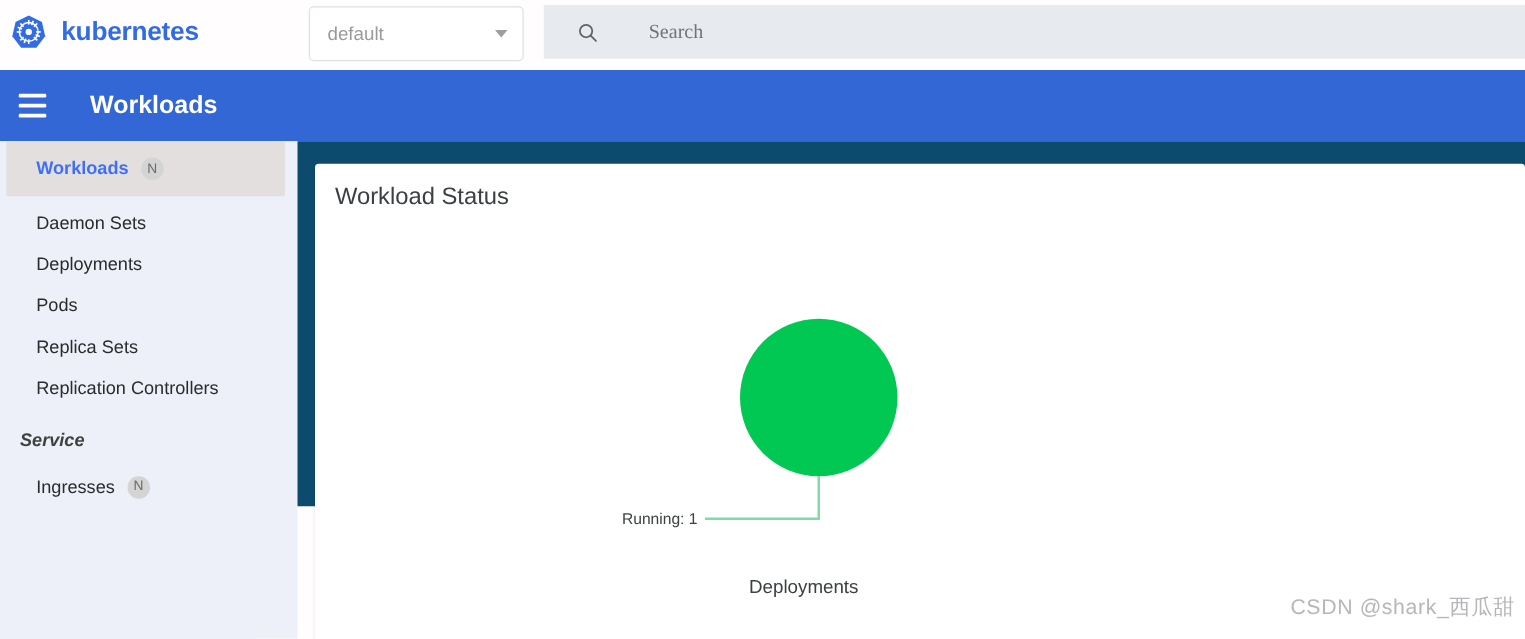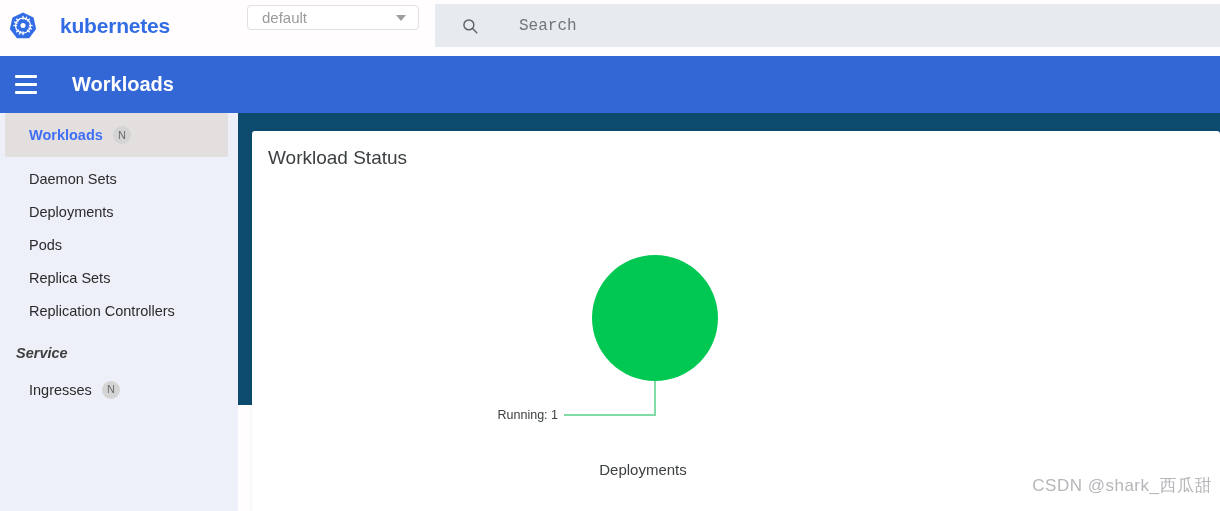--- a/index.html
+++ b/index.html
@@ -38,32 +38,32 @@
     width: 232px;
     box-sizing: border-box;
   }
   .k8s-logo {
     width: 30px;
     height: 30px;
     flex: 0 0 30px;
     display: block;
   }
   .brand-name {
-    margin-left: 22px;
+    margin-left: 11px;
     font-size: 21px;
     font-weight: bold;
     color: #326ce5;
     letter-spacing: -0.2px;
   }
   .ns-select {
     position: absolute;
     left: 247px;
     top: 5px;
     width: 172px;
-    height: 25px;
+    height: 44px;
     box-sizing: border-box;
     border: 1px solid #e0e0e0;
     border-radius: 4px;
     background: #ffffff;
     display: flex;
     align-items: center;
     padding: 0 12px 0 14px;
     gap: 12px;
   }
   .ns-value {
@@ -93,21 +93,21 @@
     height: 18px;
     flex: 0 0 18px;
     display: block;
   }
   .search-input {
     border: 0;
     outline: 0;
     background: transparent;
     margin-left: 40px;
     font-size: 16px;
-    font-family: Liberation Mono, monospace;
+    font-family: Liberation Serif, serif;
     color: #5f6368;
     width: 600px;
     padding: 0;
   }
   .search-input::placeholder {
     color: #70757a;
     opacity: 1;
   }
 
   

